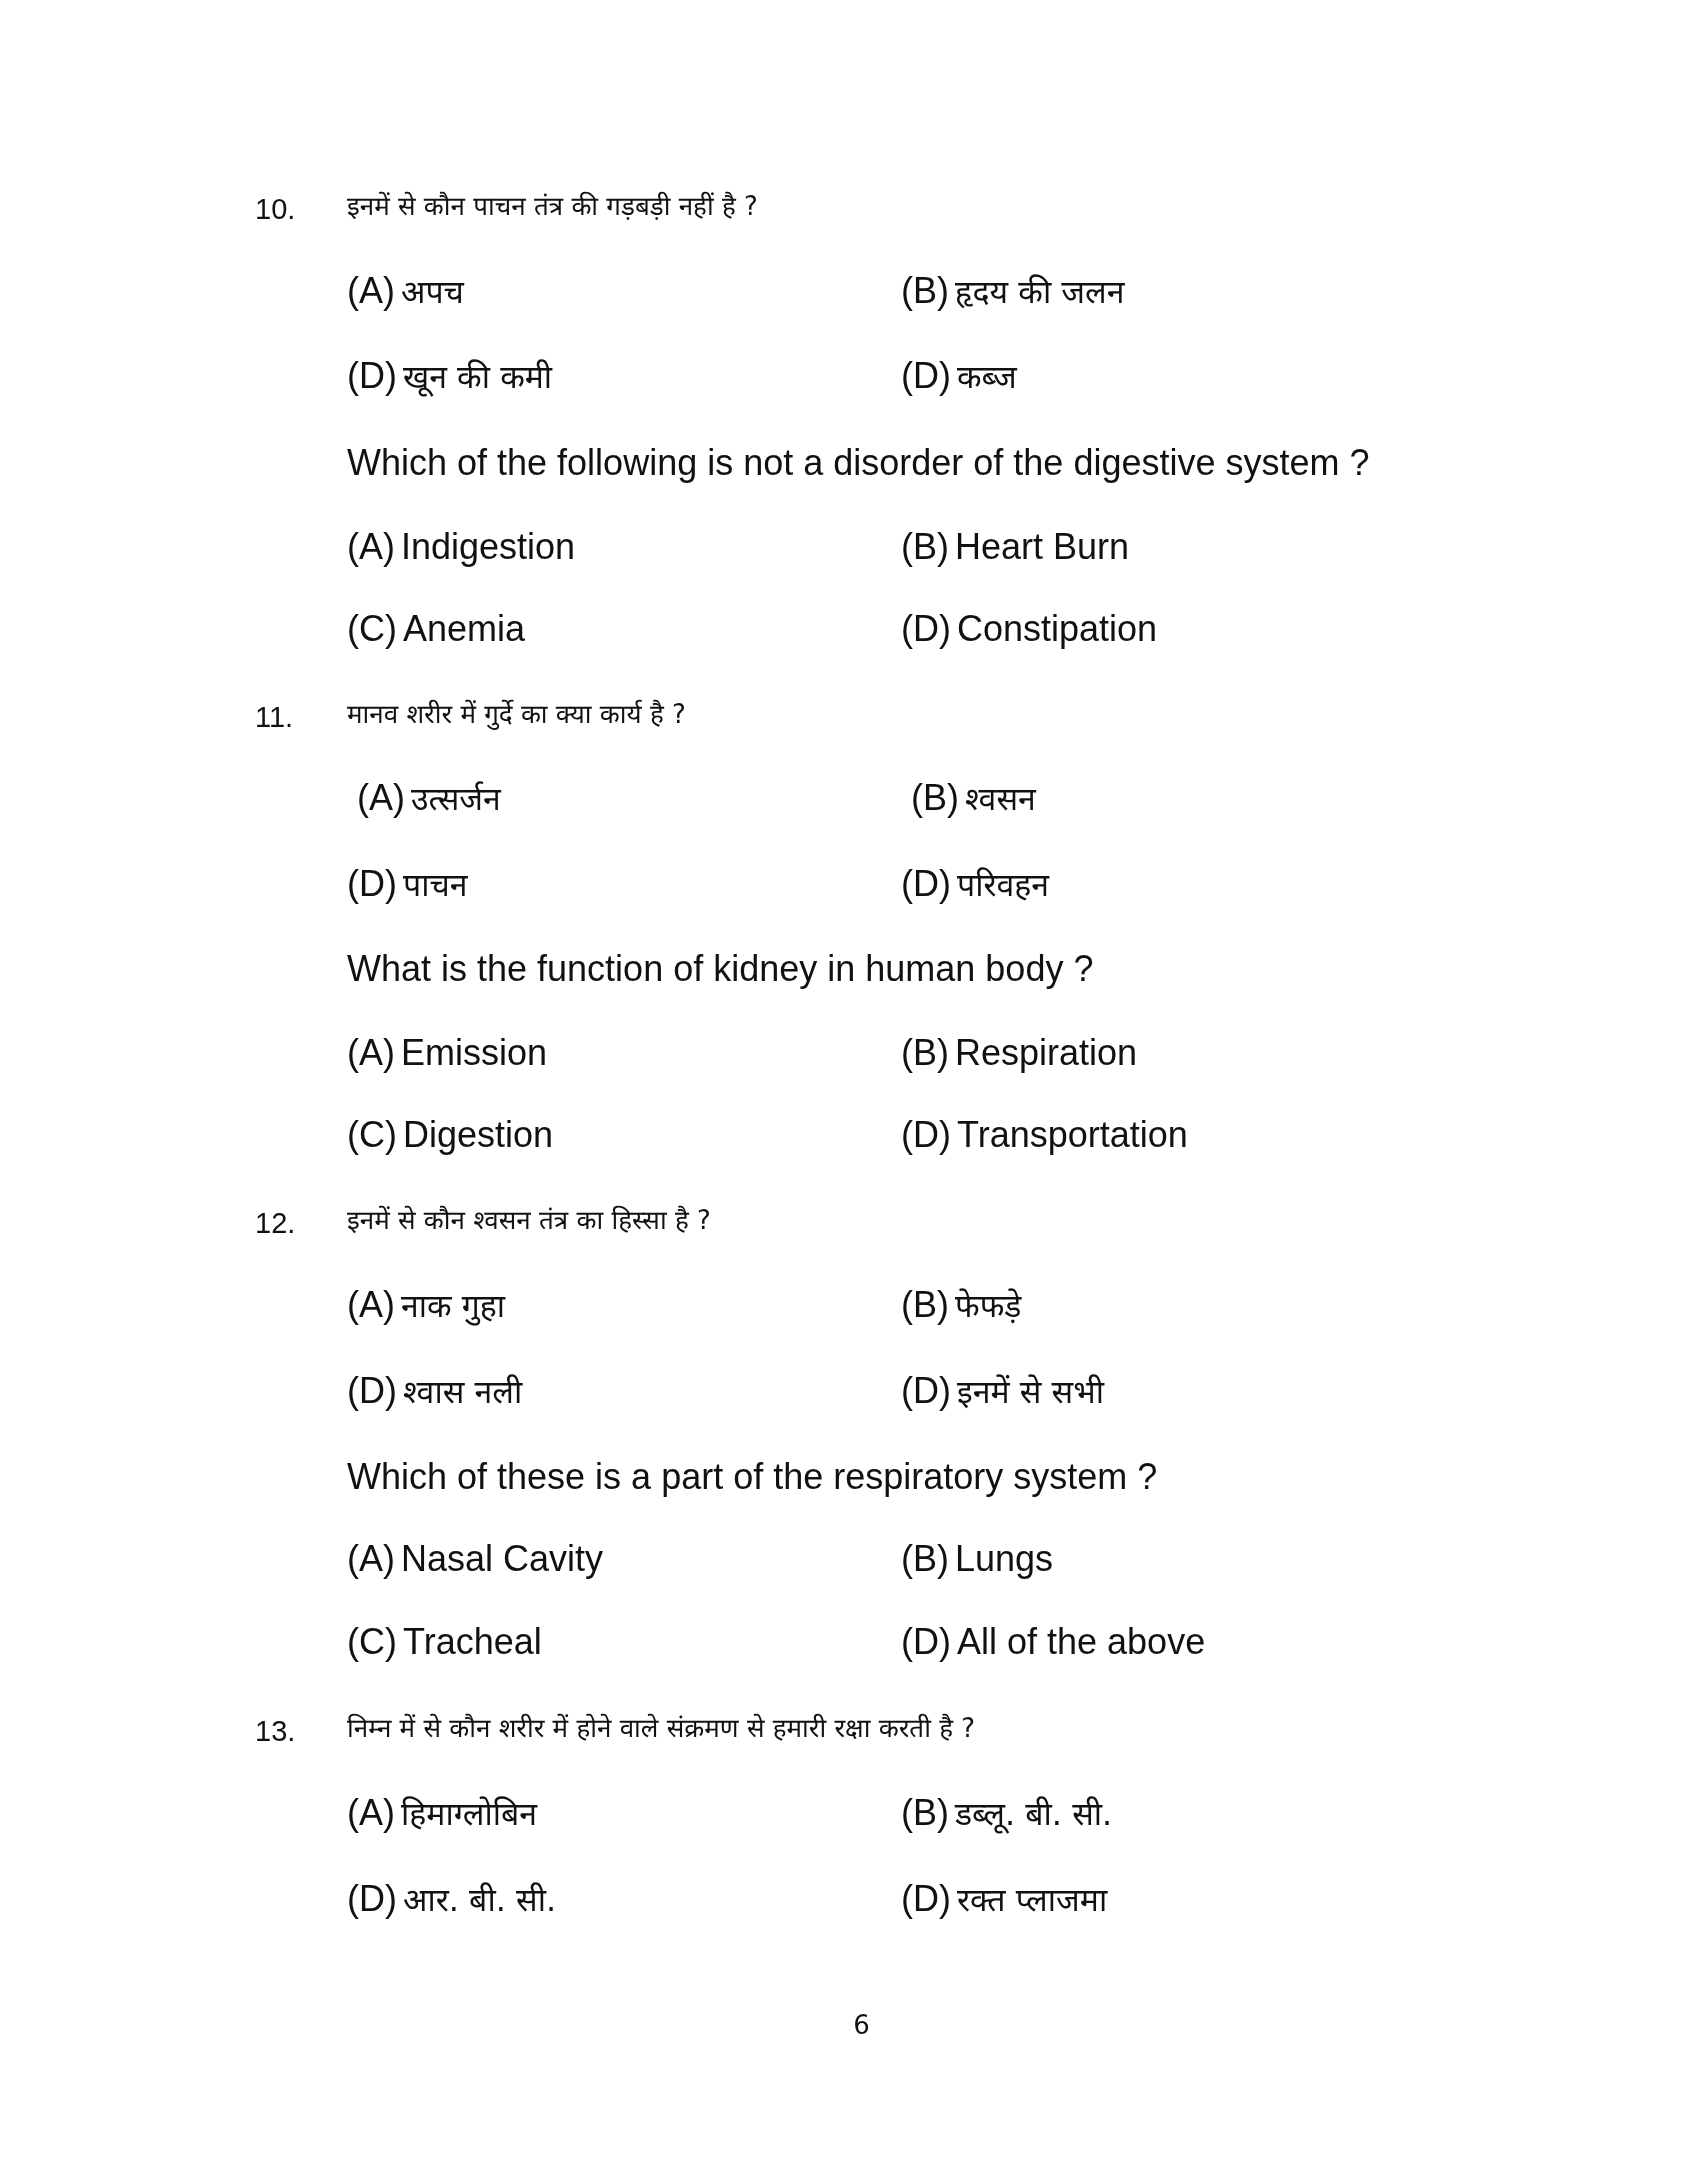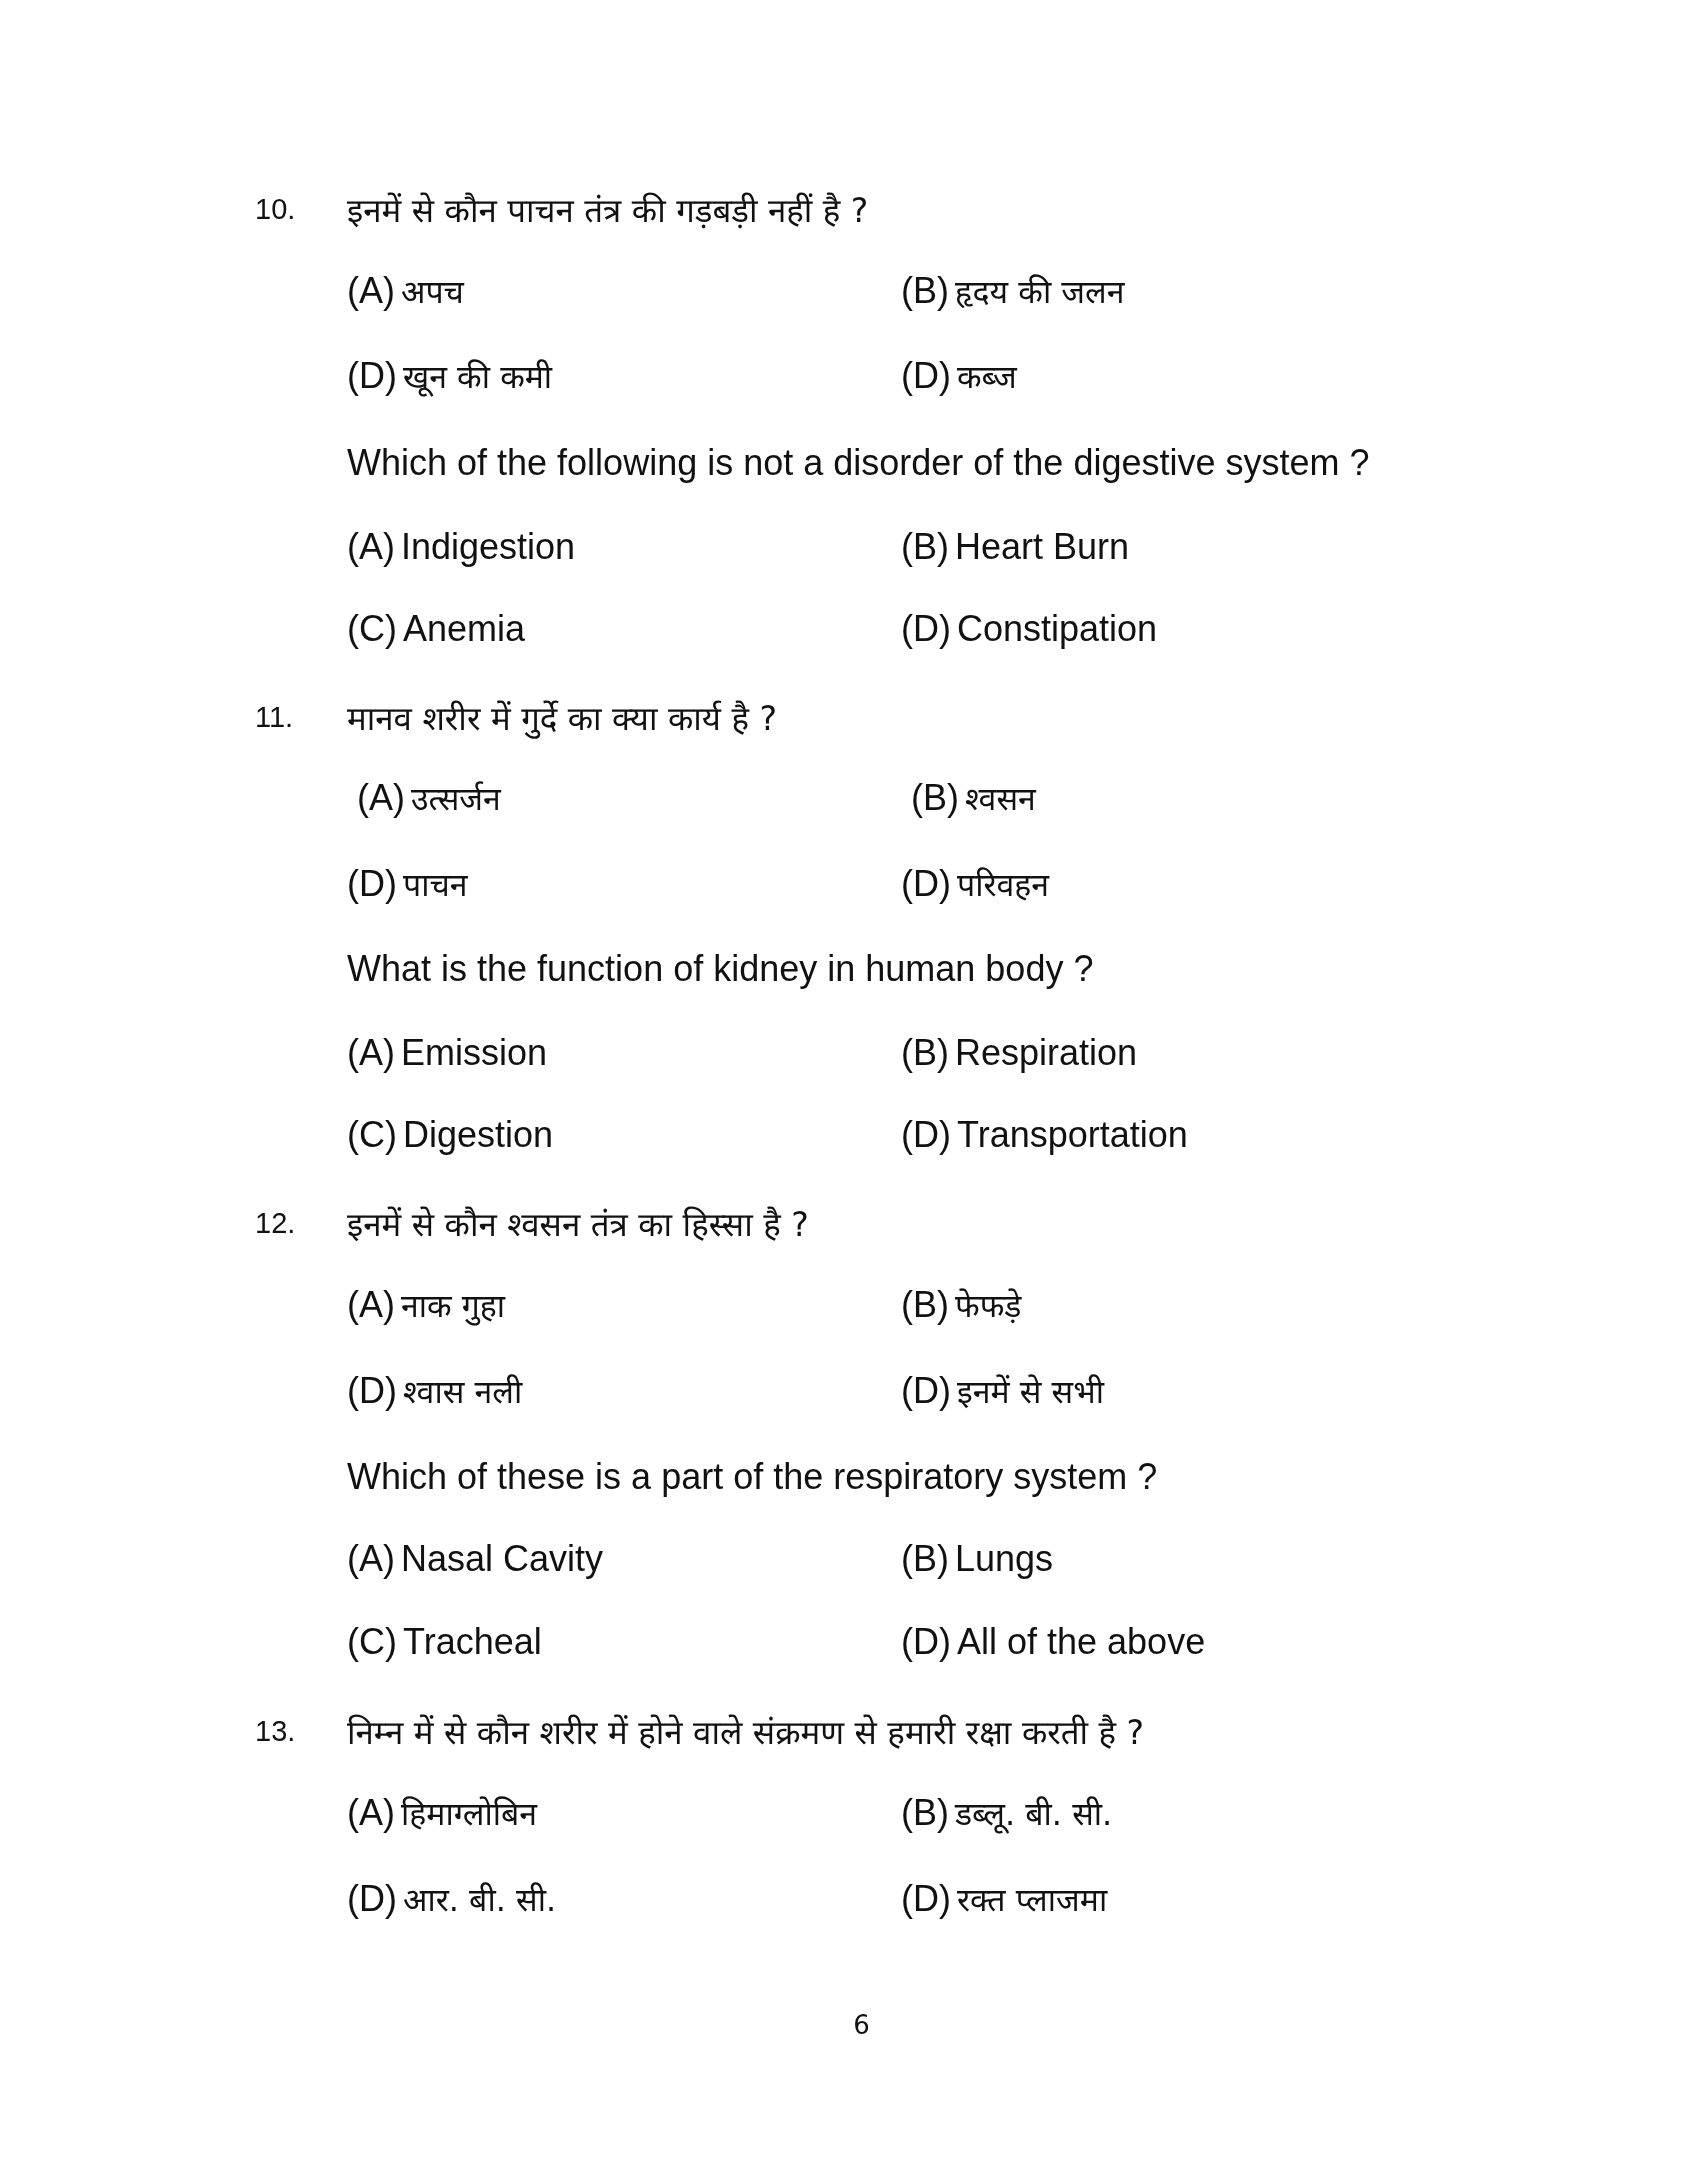--- a/index.html
+++ b/index.html
@@ -2,21 +2,21 @@
 <html><head>
   <meta charset="utf-8">
   <style>
     html, body { margin: 0; padding: 0; background: #ffffff; }
     body { width: 1683px; height: 2178px; position: relative; overflow: hidden;
            font-family: "Liberation Sans", "DejaVu Sans", sans-serif; color: #111111; }
     .page { position: absolute; left: 0; top: 0; width: 1683px; height: 2068px; }
     .line { position: absolute; left: 0; width: 1683px; height: 59px; }
     .qnum { position: absolute; left: 255px; top: 10px; font-size: 29px; }
     .qtext { position: absolute; left: 347px; top: 0; font-size: 36px; white-space: nowrap; }
-    .qtext.hi { font-family: "DejaVu Sans", sans-serif; font-size: 33px; top: 4px; }
+    .qtext.hi { font-family: "DejaVu Sans", sans-serif; font-size: 26px; top: 4px; }
     .opt { position: absolute; top: 0; font-size: 36px; white-space: nowrap; }
     .opt.a { left: 347px; }
     .opt.b { left: 901px; }
     .opt .lbl { margin-right: 6px; }
     .opt .val.hi { font-family: "DejaVu Sans", sans-serif; font-size: 32px; }
     .pagenum { position: absolute; top: 2010px; left: 0; width: 1723px; text-align: center;
                font-family: "DejaVu Sans", sans-serif; font-size: 26px; }
   </style>
 </head>
 <body>

